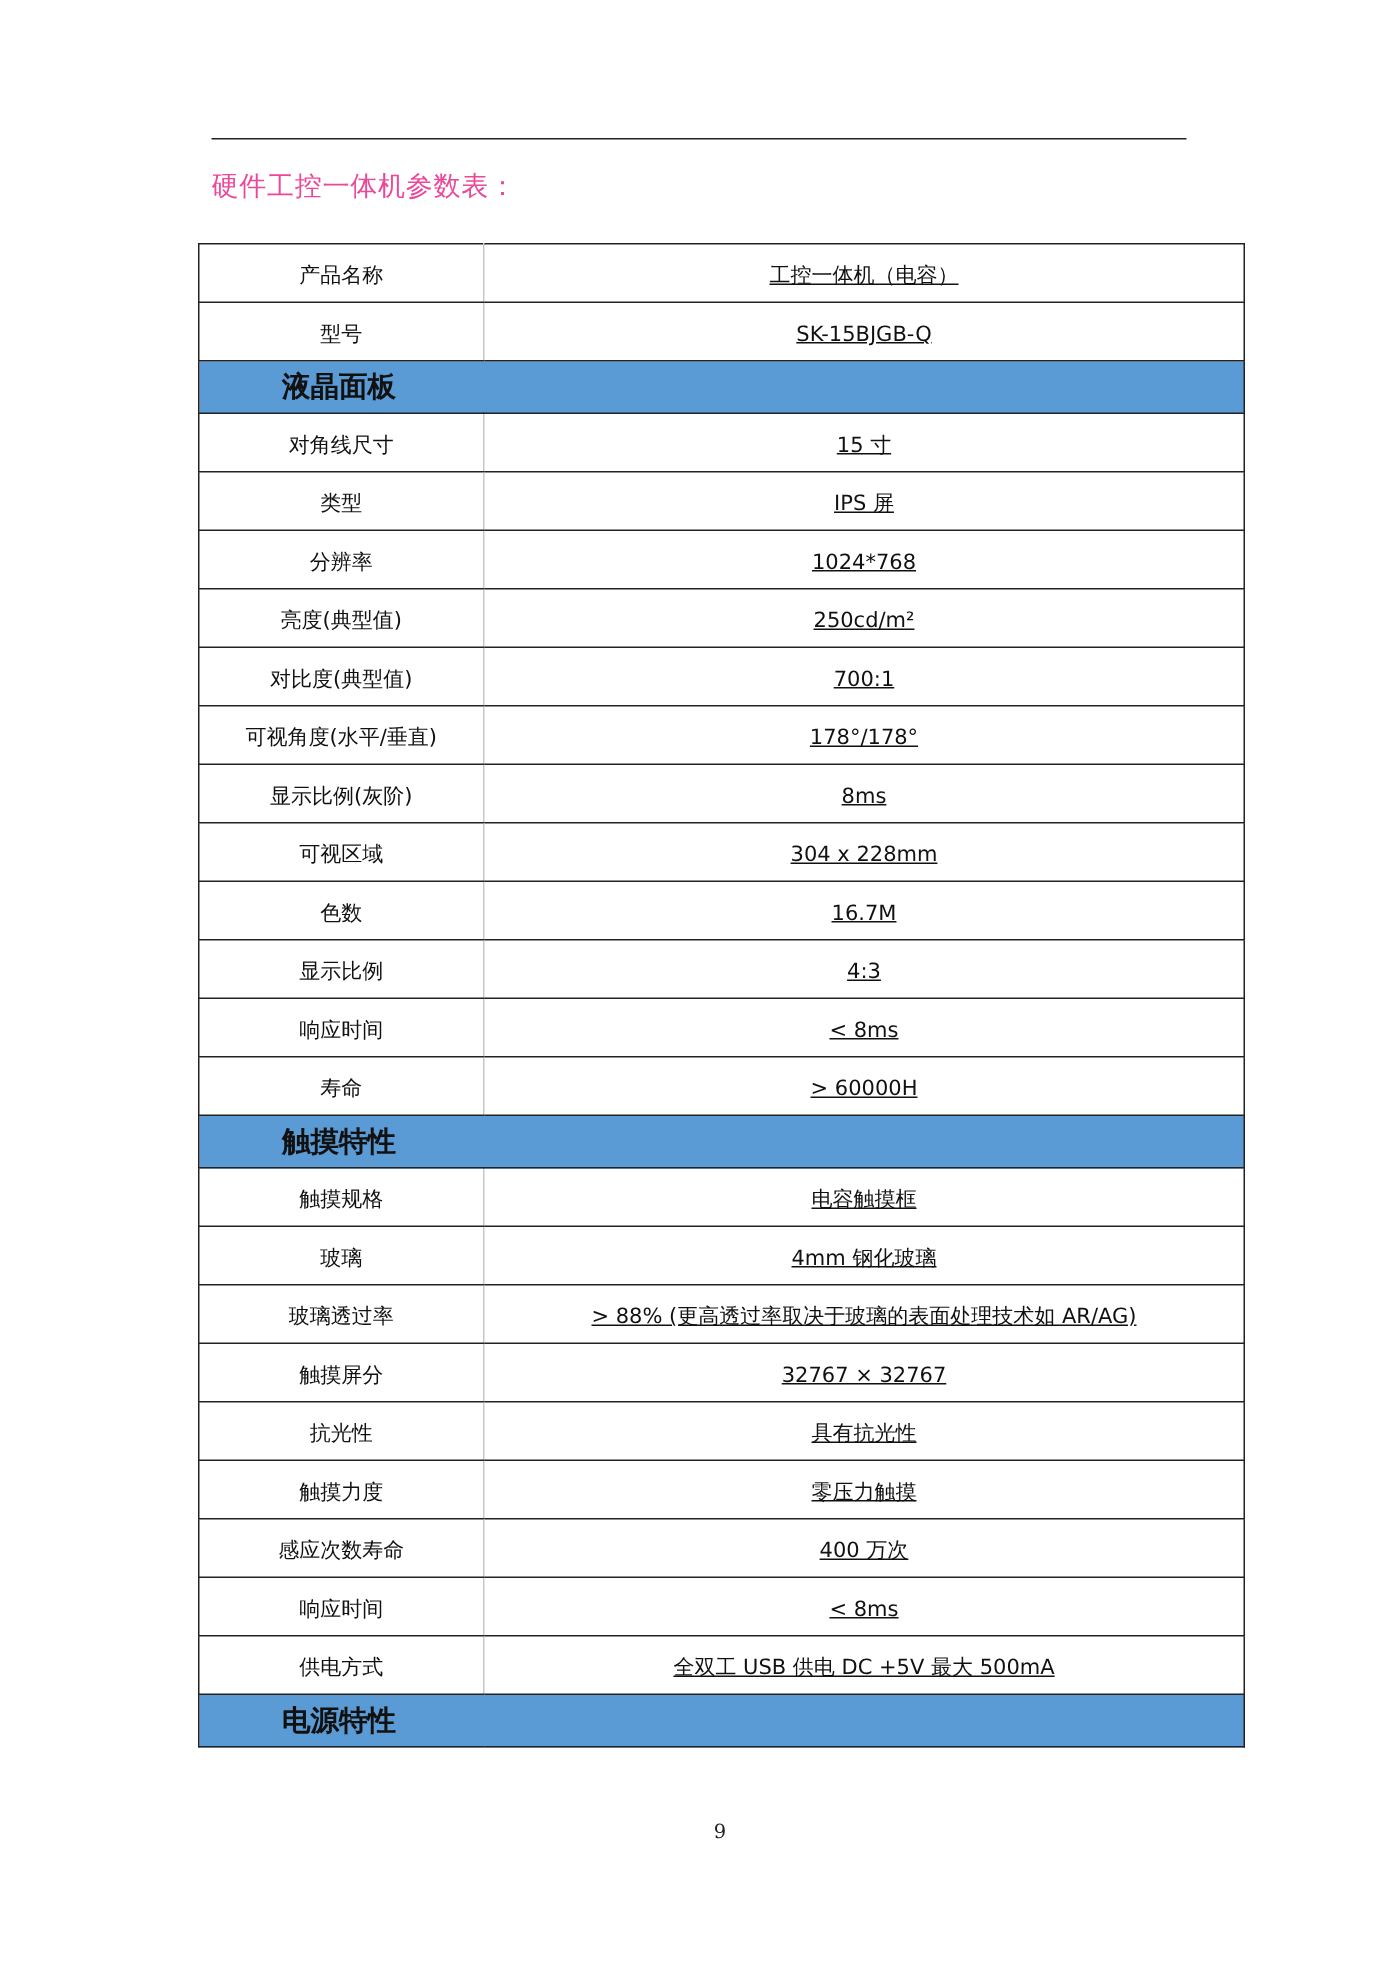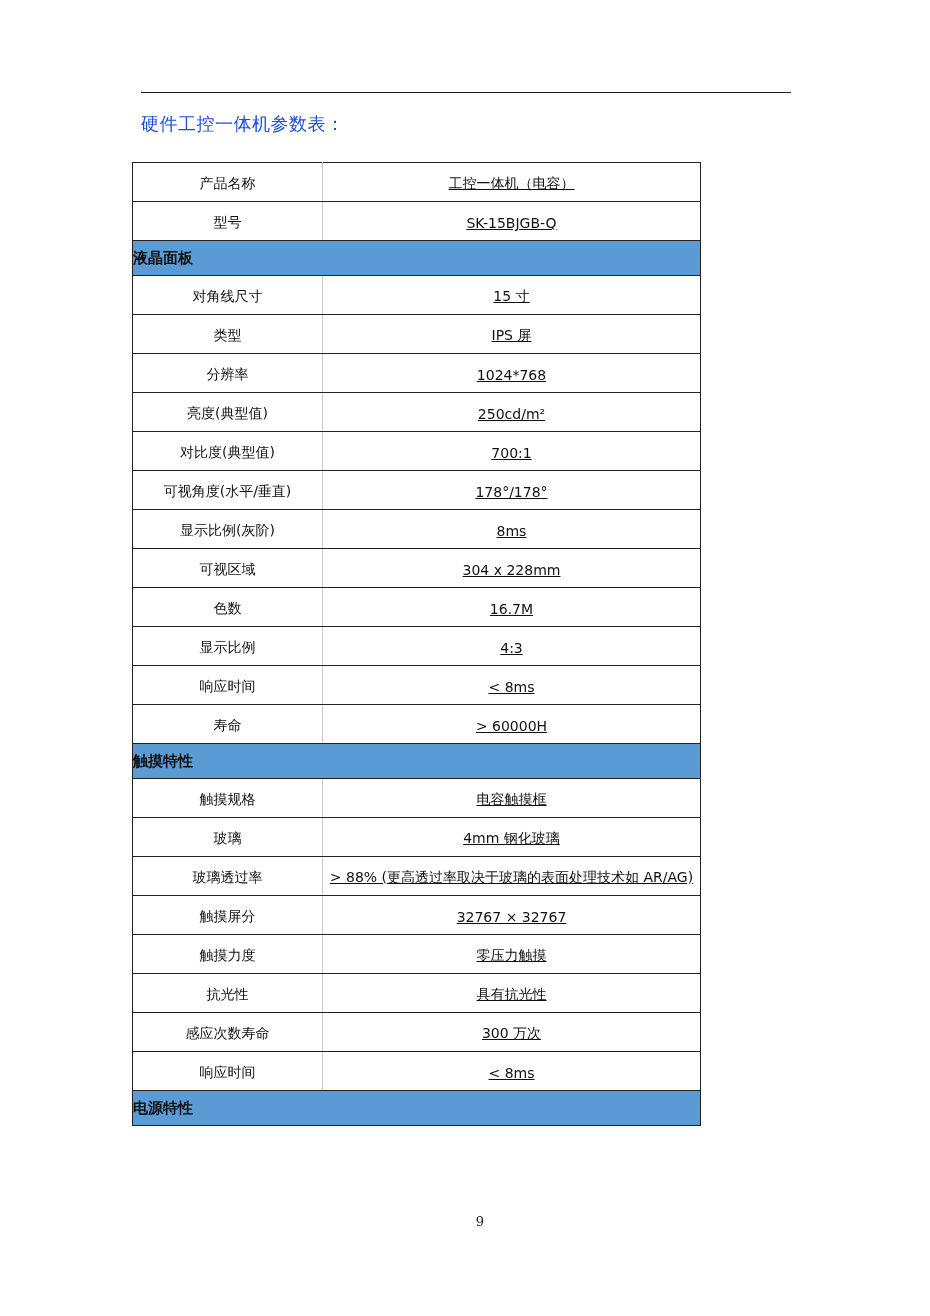--- a/index.html
+++ b/index.html
@@ -1,23 +1,23 @@
 <!DOCTYPE html>
 <html><head>
   <meta charset="utf-8">
   <style>
     html, body { margin: 0; padding: 0; background: #ffffff; }
     body { width: 930px; height: 1316px; position: relative; font-family: "DejaVu Sans", "Liberation Sans", sans-serif; color: #111; }
     .top-rule { position: absolute; left: 141px; top: 92px; width: 650px; height: 0; border-top: 1.5px solid #222; }
-    .doc-title { position: absolute; left: 141px; top: 112px; font-family: "DejaVu Serif", "Liberation Serif", serif; font-size: 18px; color: #1d4ed8; letter-spacing: 0.5px; }
-    table.spec { position: absolute; left: 132px; top: 162px; width: 569px; border-collapse: collapse; table-layout: fixed; font-size: 14px; }
+    .doc-title { position: absolute; left: 141px; top: 112px; font-family: "DejaVu Serif", "Liberation Serif", serif; font-size: 18px; color: #ec4899; letter-spacing: 0.5px; }
+    table.spec { position: absolute; left: 132px; top: 162px; width: 698px; border-collapse: collapse; table-layout: fixed; font-size: 14px; }
     table.spec td { height: 34px; padding: 0; border-top: 1px solid #222; border-bottom: 1px solid #222; text-align: center; vertical-align: middle; }
     table.spec td.k { width: 189px; border-left: 1px solid #222; border-right: 1px solid #c8c8c8; padding-top: 4px; }
     table.spec td.v { border-right: 1px solid #222; padding-top: 4px; text-decoration: underline; }
-    table.spec tr.sec td { background: #5b9bd5; text-align: left; font-weight: bold; font-size: 15px; border-left: 1px solid #222; border-right: 1px solid #222; }
+    table.spec tr.sec td { background: #5b9bd5; text-align: left; font-weight: bold; font-size: 19px; padding-left: 55px; border-left: 1px solid #222; border-right: 1px solid #222; }
     .page-num { position: absolute; left: 0; width: 960px; top: 1214px; text-align: center; font-family: "DejaVu Serif", "Liberation Serif", serif; font-size: 13px; color: #222; }
   </style>
 </head>
 <body>
 
 <div class="top-rule"></div>
 <div class="doc-title">硬件工控一体机参数表：</div>
 
 <table class="spec">
   <tbody id="spec-body">
@@ -93,34 +93,38 @@
       </tr>
       <tr>
         <td class="k">玻璃透过率</td>
         <td class="v">&gt; 88% (更高透过率取决于玻璃的表面处理技术如 AR/AG)</td>
       </tr>
       <tr>
         <td class="k">触摸屏分</td>
         <td class="v">32767  ×  32767</td>
       </tr>
       <tr>
+        <td class="k">抗光性</td>
+        <td class="v">具有抗光性</td>
+      </tr>
+      <tr>
         <td class="k">触摸力度</td>
         <td class="v">零压力触摸</td>
       </tr>
       <tr>
-        <td class="k">抗光性</td>
-        <td class="v">具有抗光性</td>
-      </tr>
-      <tr>
         <td class="k">感应次数寿命</td>
-        <td class="v">300 万次</td>
+        <td class="v">400 万次</td>
       </tr>
       <tr>
         <td class="k">响应时间</td>
         <td class="v">&lt; 8ms</td>
+      </tr>
+      <tr>
+        <td class="k">供电方式</td>
+        <td class="v">全双工  USB  供电  DC +5V  最大 500mA</td>
       </tr>
       <tr class="sec">
         <td colspan="2">电源特性</td>
       </tr>
     </tbody>
 </table>
 
 <div class="page-num">9</div>
 
 </body></html>

